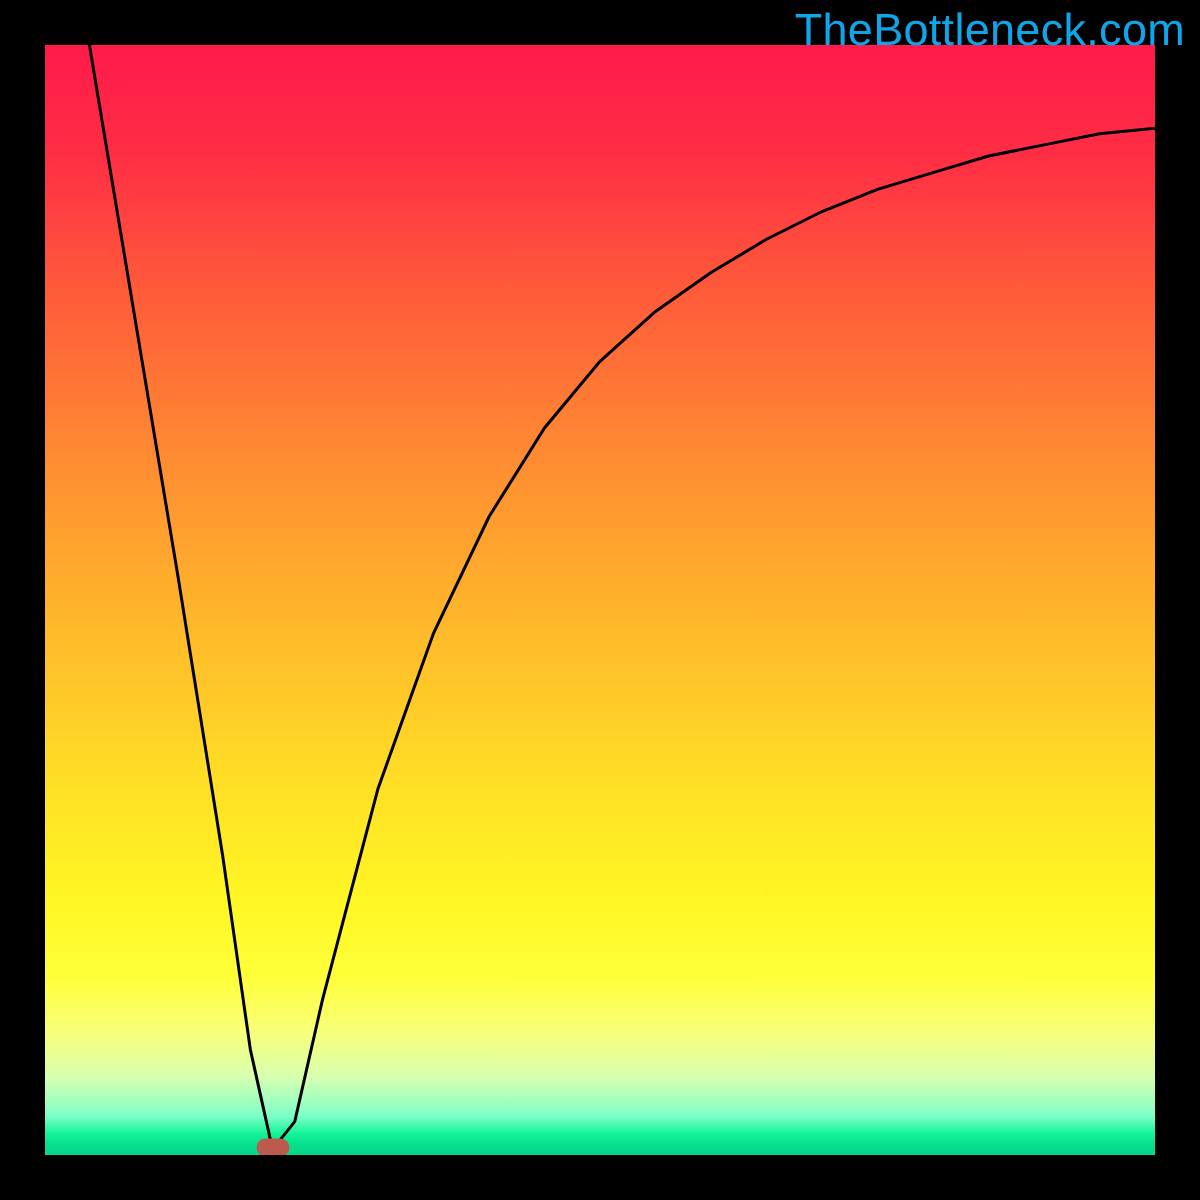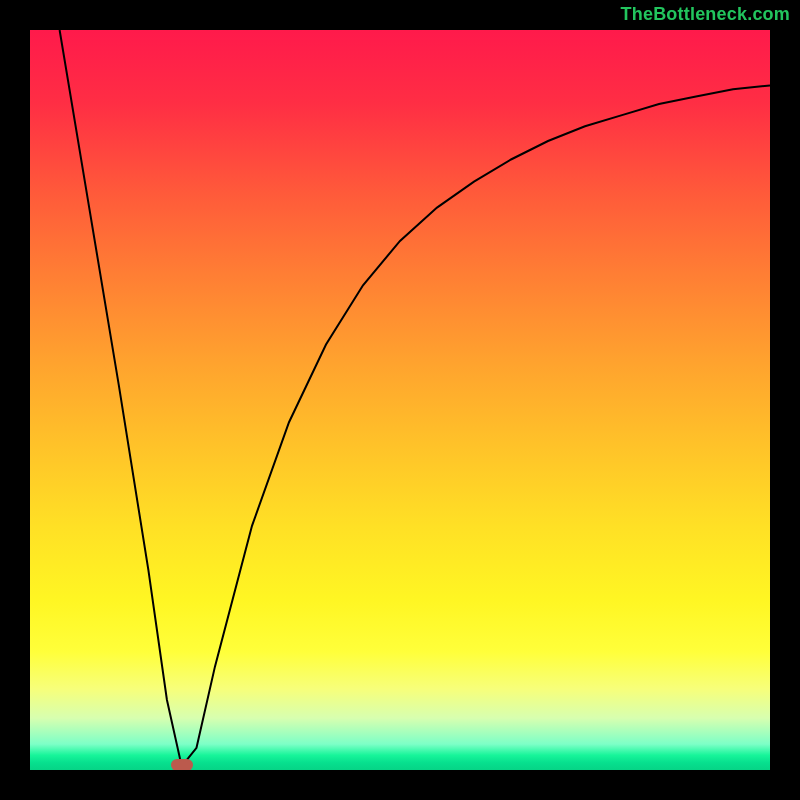--- a/index.html
+++ b/index.html
@@ -13,23 +13,23 @@
   .outer {
     width: 800px;
     height: 800px;
     background: #000;
     position: relative;
   }
   .watermark {
     position: absolute;
     top: 4px;
     right: 10px;
-    color: #22c55e;
-    font-size: 18px;
-    font-weight: 700;
+    color: #0ea5e9;
+    font-size: 30px;
+    font-weight: 400;
     letter-spacing: 0.2px;
     z-index: 50;
   }
   .plot {
     position: absolute;
     left: 30px;
     top: 30px;
     width: 740px;
     height: 740px;
     overflow: hidden;

